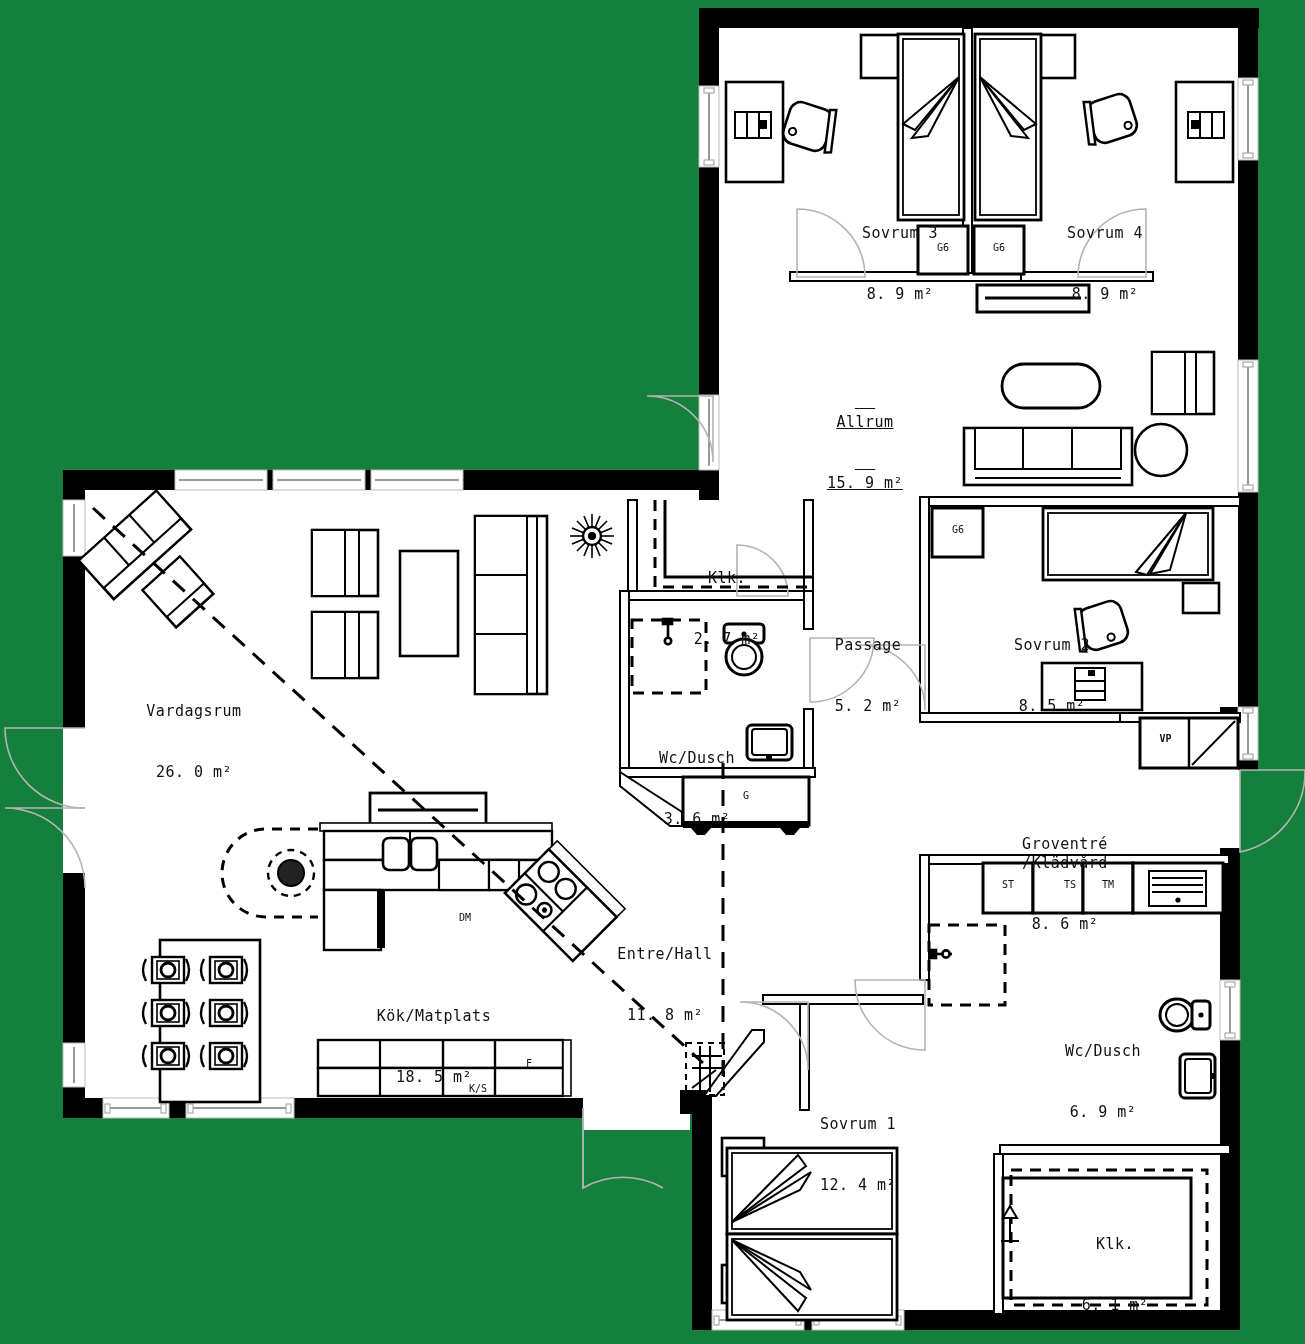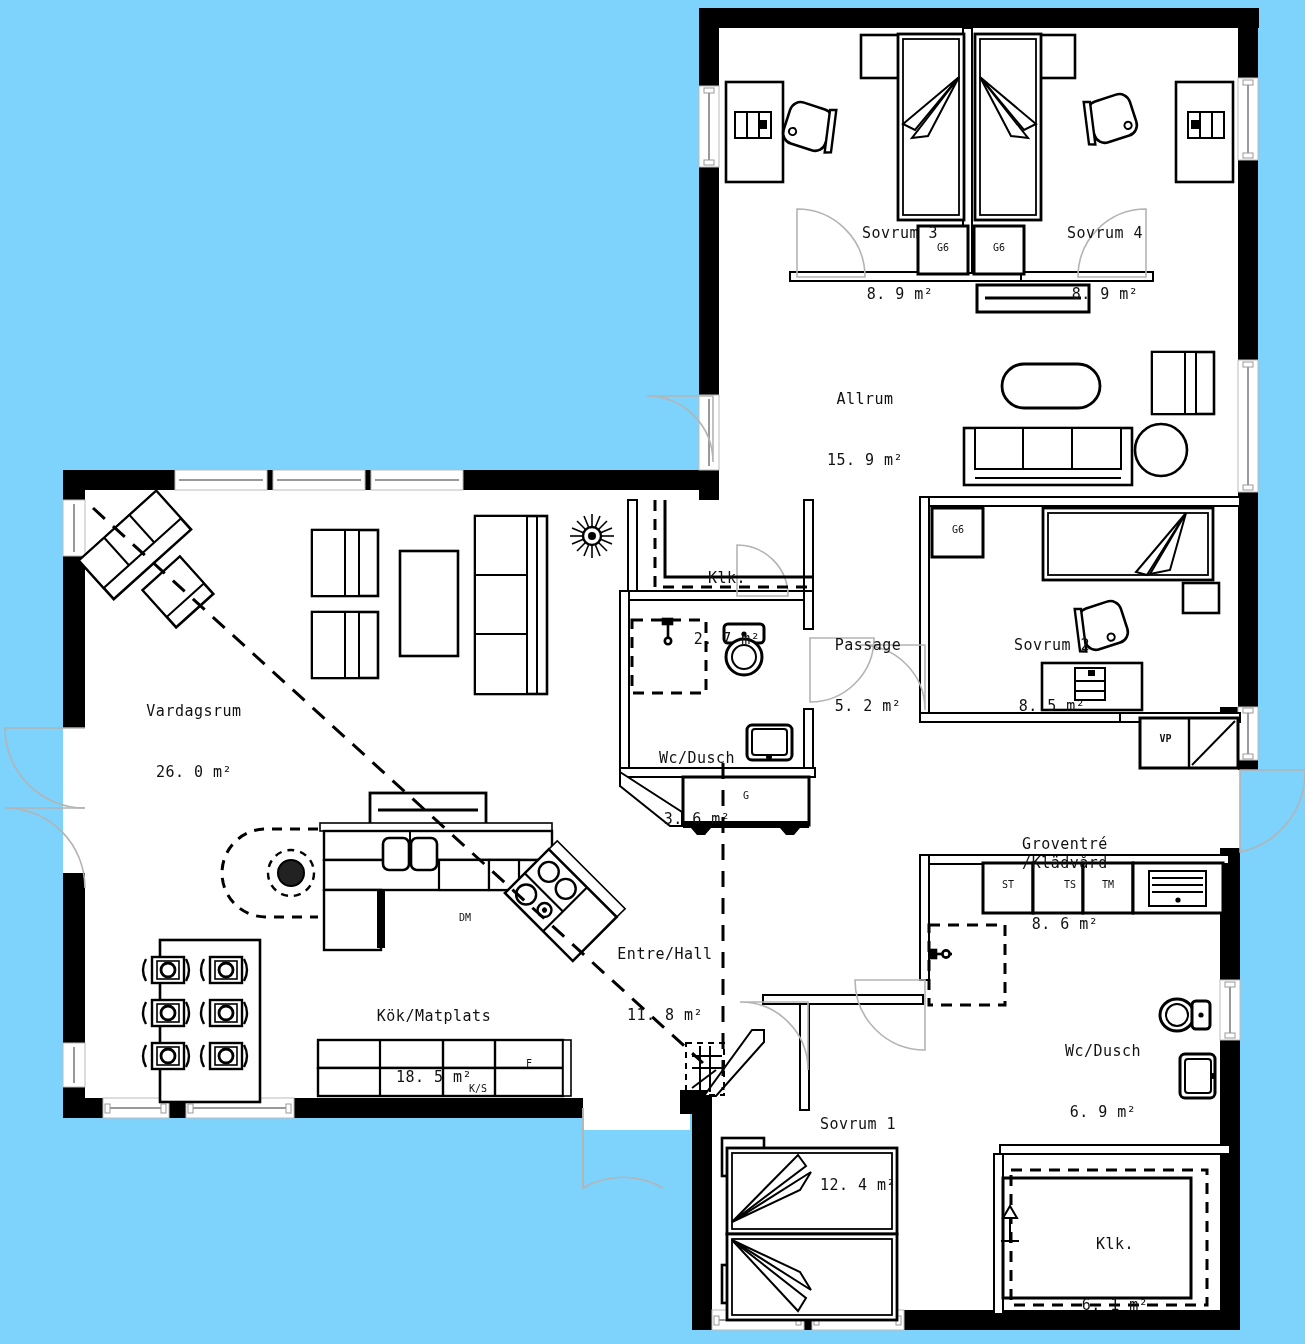--- a/index.html
+++ b/index.html
@@ -1,18 +1,18 @@
 <!DOCTYPE html>
 <html><head>
 <meta charset="utf-8">
 <title>Floor Plan</title>
 <style>
   html,body{margin:0;padding:0;background:#ffffff;}
   body{font-family:"DejaVu Sans Mono","Liberation Mono",monospace;}
-  #plan{position:relative;width:1305px;height:1344px;background:#7dd3fc;overflow:hidden;}
+  #plan{position:relative;width:1305px;height:1344px;background:#15803d;overflow:hidden;}
   #plan svg{position:absolute;top:0;left:0;}
   .lbl{position:absolute;text-align:center;color:#111;line-height:1.30;
        font-family:"DejaVu Sans Mono","Liberation Mono",monospace;
        letter-spacing:0.5px;white-space:pre;}
   .lbl .nm{display:block;font-size:15px;}
   .lbl .ar{display:block;font-size:15px;}
   .tag{position:absolute;text-align:center;color:#111;font-size:10px;
        font-family:"DejaVu Sans Mono","Liberation Mono",monospace;white-space:pre;}
 </style>
 </head>
@@ -546,21 +546,21 @@
 </svg>
 
 <div class="lbl" style="left:840px;top:182px;width:120px;">
   <span class="nm">Sovrum 3</span>
   <span class="ar">8. 9 m²</span>
 </div>
 <div class="lbl" style="left:1045px;top:182px;width:120px;">
   <span class="nm">Sovrum 4</span>
   <span class="ar">8. 9 m²</span>
 </div>
-<div class="lbl" style="left:805px;top:348px;width:120px;">
+<div class="lbl" style="left:805px;top:371px;width:120px;text-decoration:underline;">
   <span class="nm">Allrum</span>
   <span class="ar">15. 9 m²</span>
 </div>
 <div class="lbl" style="left:667px;top:527px;width:120px;">
   <span class="nm">Klk.</span>
   <span class="ar">2. 7 m²</span>
 </div>
 <div class="lbl" style="left:808px;top:594px;width:120px;">
   <span class="nm">Passage</span>
   <span class="ar">5. 2 m²</span>

